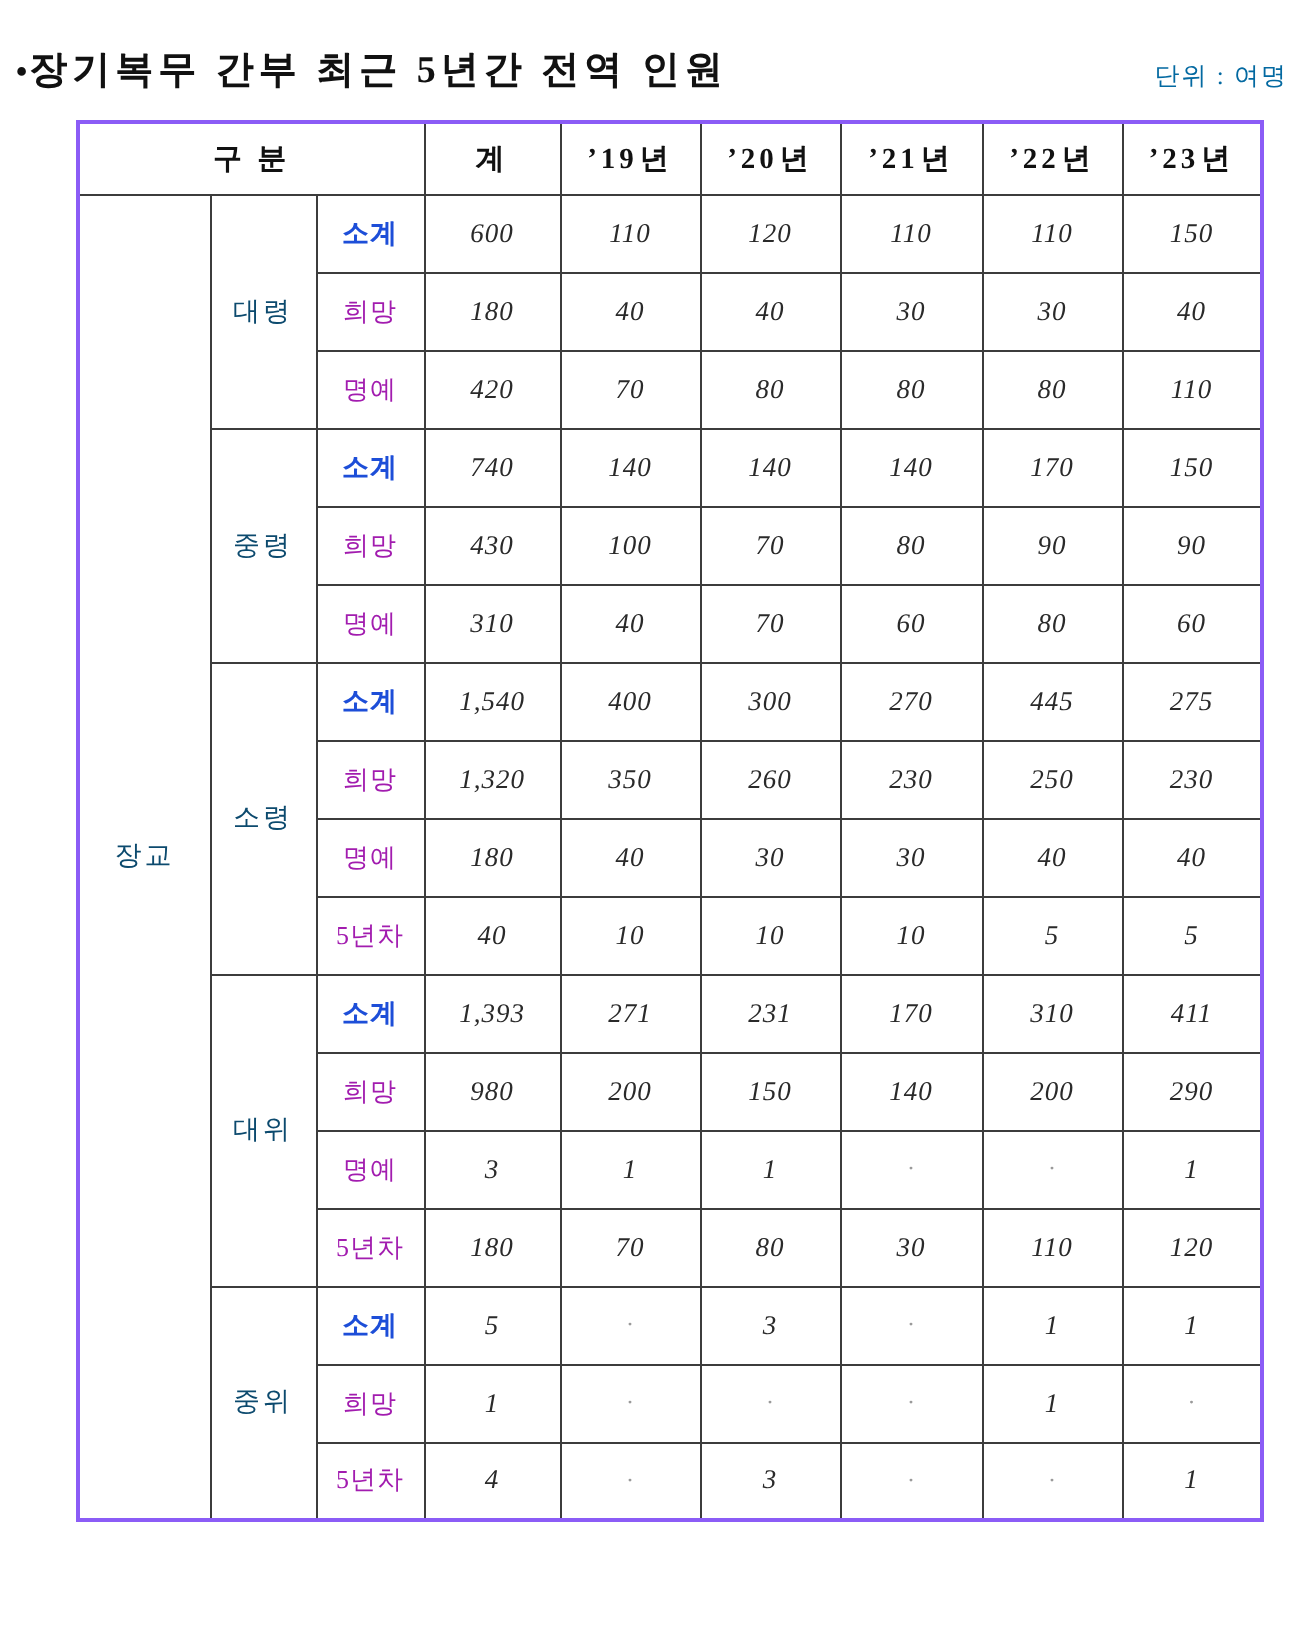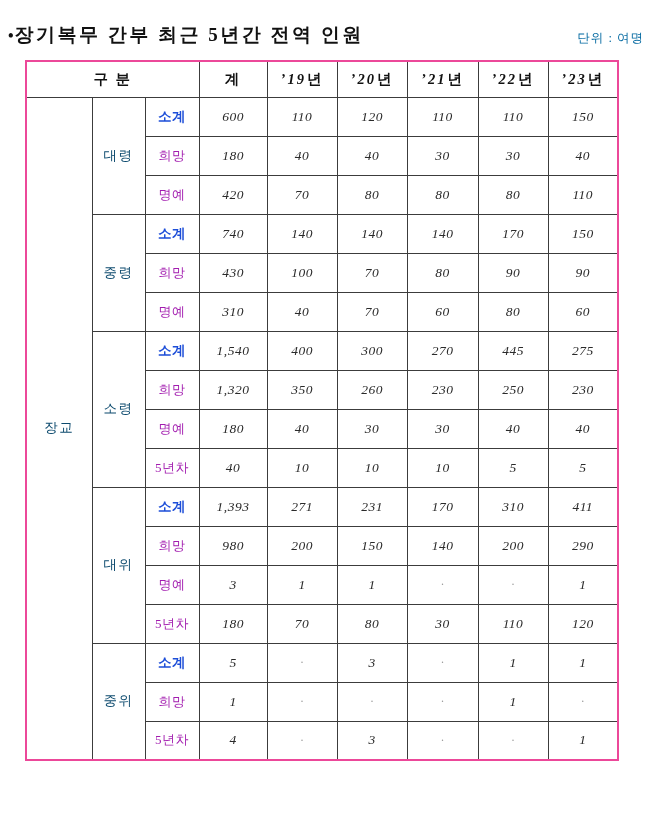--- a/index.html
+++ b/index.html
@@ -39,41 +39,41 @@
   .unit-label {
     font-size: 12.5px;
     letter-spacing: 1px;
     color: #0369a1;
     padding-bottom: 1px;
     white-space: nowrap;
   }
   table.main-table {
     border-collapse: collapse;
     table-layout: fixed;
-    margin-left: 25px;
+    margin-left: 38px;
     width: 592px;
-    border: 2px solid #ec4899;
+    border: 2px solid #8b5cf6;
   }
   .main-table th, .main-table td {
     border: 1px solid #3c3c3c;
     text-align: center;
     vertical-align: middle;
     padding: 0;
     overflow: hidden;
   }
   .main-table thead tr { height: 36px; }
   .main-table tbody tr { height: 39px; }
   .main-table th {
     font-weight: bold;
     font-size: 14.5px;
     letter-spacing: 2px;
     color: #111;
   }
   .year-th { letter-spacing: 0.5px; }
-  .yr-num { font-style: italic; font-weight: bold; margin-right: 1px; }
+  .yr-num { font-weight: bold; margin-right: 1px; }
   .yr-suffix { font-style: normal; }
   .group-cell, .rank-cell {
     font-size: 13.5px;
     letter-spacing: 1.5px;
     color: #0c4a6e;
   }
   .type-cell {
     font-size: 13px;
     letter-spacing: 0.5px;
     color: #a21caf;

